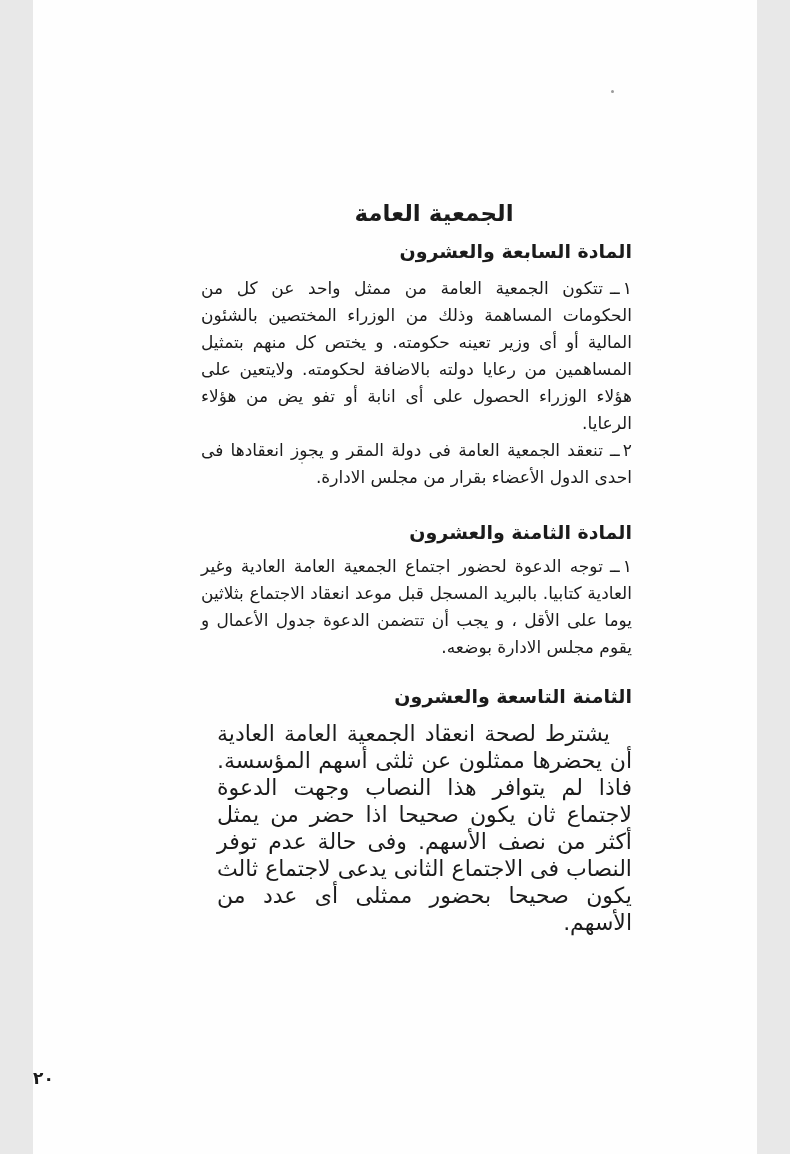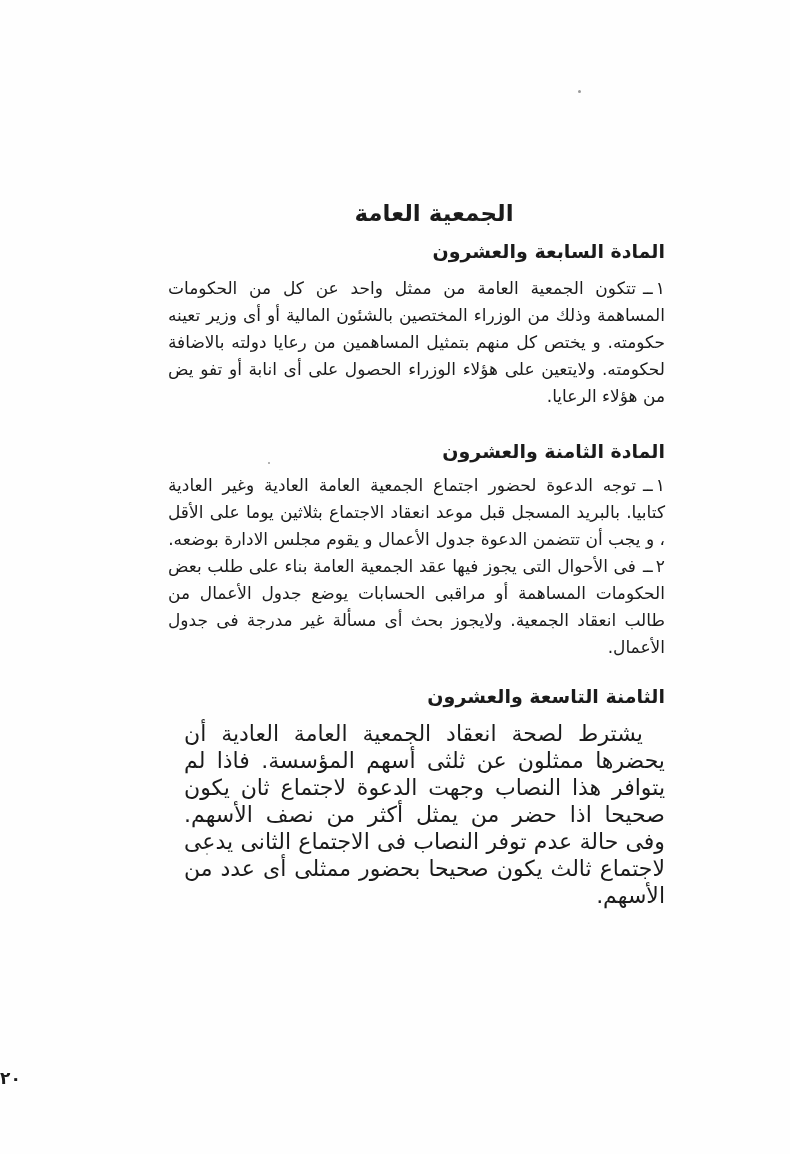--- a/index.html
+++ b/index.html
@@ -2,21 +2,21 @@
 <html lang="ar" dir="rtl"><head>
 <meta charset="utf-8">
 <style>
   html, body {
     margin: 0;
     padding: 0;
     background: #e8e8e8;
   }
   .page {
     position: relative;
-    width: 790px;
+    width: 724px;
     height: 1154px;
     margin: 0 auto;
     background: #fefefe;
     overflow: hidden;
     font-family: "DejaVu Sans", sans-serif;
     color: #1b1b1b;
     direction: rtl;
   }
   .content {
     padding: 0 125px 0 168px; 
@@ -88,28 +88,28 @@
 
   <div class="content">
 
     <div class="doc-title">الجمعية العامة</div>
 
     <div class="article-heading heading-27">المادة السابعة والعشرون</div>
 
     <div class="items">
       <p class="list-item"><span class="item-number">١</span><span class="item-dash">ــ</span><span>تتكون الجمعية العامة من ممثل واحد عن كل من الحكومات المساهمة وذلك من الوزراء المختصين بالشئون المالية أو أى وزير تعينه حكومته. و يختص كل منهم بتمثيل المساهمين من رعايا دولته بالاضافة لحكومته. ولايتعين على هؤلاء الوزراء الحصول على أى انابة أو تفو يض من هؤلاء الرعايا.</span></p>
 
+      <p class="list-item"><span class="item-number">٢</span><span class="item-dash">ــ</span><span>تنعقد الجمعية العامة فى دولة المقر و يجوز انعقادها فى احدى الدول الأعضاء بقرار من مجلس الادارة.</span></p>
     </div>
 
     <div class="article-heading heading-28">المادة الثامنة والعشرون</div>
 
     <div class="items items-28">
       <p class="list-item"><span class="item-number">١</span><span class="item-dash">ــ</span><span>توجه الدعوة لحضور اجتماع الجمعية العامة العادية وغير العادية كتابيا. بالبريد المسجل قبل موعد انعقاد الاجتماع بثلاثين يوما على الأقل ، و يجب أن تتضمن الدعوة جدول الأعمال و يقوم مجلس الادارة بوضعه.</span></p>
 
-      <p class="list-item"><span class="item-number">٢</span><span class="item-dash">ــ</span><span>فى الأحوال التى يجوز فيها عقد الجمعية العامة بناء على طلب بعض الحكومات المساهمة أو مراقبى الحسابات يوضع جدول الأعمال من طالب انعقاد الجمعية. ولايجوز بحث أى مسألة غير مدرجة فى جدول الأعمال.</span></p>
     </div>
 
     <div class="article-heading heading-29">الثامنة التاسعة والعشرون</div>
 
     <p class="body-paragraph">يشترط لصحة انعقاد الجمعية العامة العادية أن يحضرها ممثلون عن ثلثى أسهم المؤسسة. فاذا لم يتوافر هذا النصاب وجهت الدعوة لاجتماع ثان يكون صحيحا اذا حضر من يمثل أكثر من نصف الأسهم. وفى حالة عدم توفر النصاب فى الاجتماع الثانى يدعى لاجتماع ثالث يكون صحيحا بحضور ممثلى أى عدد من الأسهم.</p>
 
   </div>
 
   <div class="page-number">٢٠</div>
 </div>

